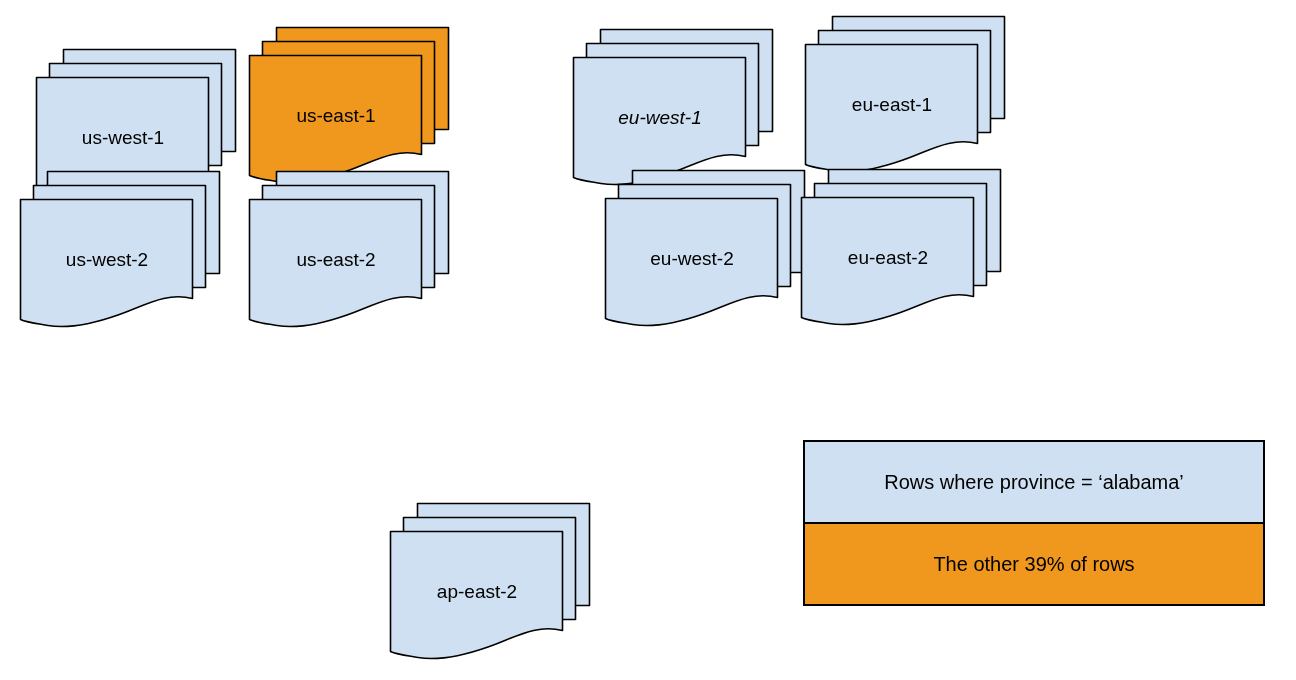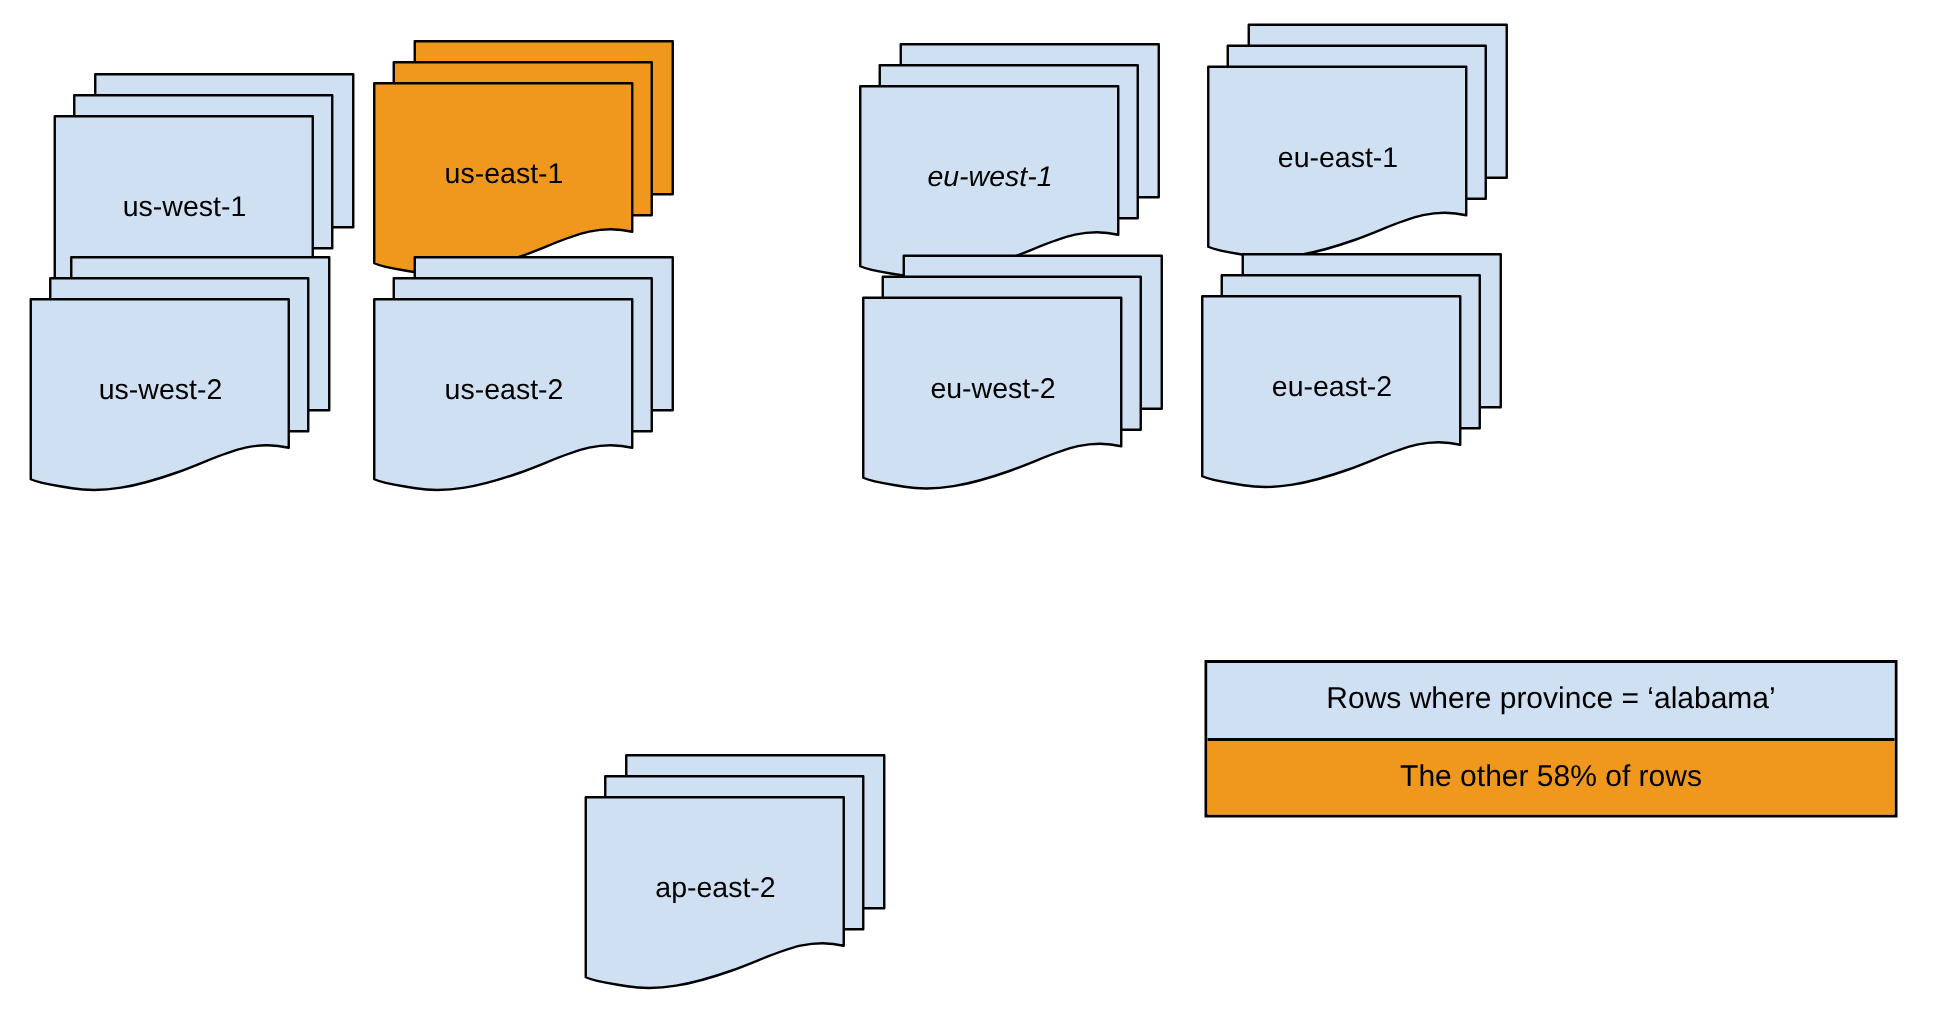--- a/index.html
+++ b/index.html
@@ -55,26 +55,26 @@
     border-bottom: 2px solid var(--outline, #000000);
   }
   .legend-row.blue   { background: var(--page-blue, #cfe0f2); }
   .legend-row.orange { background: var(--page-orange, #f0981e); }
 </style>
 </head>
 <body>
 
 <div class="canvas" style="--page-blue: #cfe0f2; --page-orange: #f0981e; --outline: #000000; --text: #000000; --canvas-bg: #ffffff;">
 
-  <div class="legend" style="left: 803px; top: 440px; width: 462px; height: 105px;">
+  <div class="legend" style="left: 803px; top: 440px; width: 462px; height: 166px;">
     <div class="legend-row blue">
       <span>Rows where province = ‘alabama’</span>
     </div>
     <div class="legend-row orange">
-      <span>The other 58% of rows</span>
+      <span>The other 39% of rows</span>
     </div>
   </div>
 
     <figure class="stack" style="left: 35px; top: 15px; margin-top: 33px;">
       <svg viewBox="0 0 202 161" width="202" height="161">
         <rect class="page" x="28.5" y="1.5" width="172" height="102" style="fill: rgb(207, 224, 242);"></rect>
         <rect class="page" x="14.5" y="15.5" width="172" height="102" style="fill: rgb(207, 224, 242);"></rect>
         <path class="page" d="M1.5,29.5 H173.5 V128.5
                  C147,122 127,135 99,145
                  C72,154.5 50,159 29,155.5
@@ -136,21 +136,21 @@
         <rect class="page" x="28.5" y="1.5" width="172" height="102" style="fill: rgb(207, 224, 242);"></rect>
         <rect class="page" x="14.5" y="15.5" width="172" height="102" style="fill: rgb(207, 224, 242);"></rect>
         <path class="page" d="M1.5,29.5 H173.5 V128.5
                  C147,122 127,135 99,145
                  C72,154.5 50,159 29,155.5
                  C17.5,153.5 8,152.5 1.5,149.5 Z" style="fill: rgb(207, 224, 242);"></path>
         <text class="stack-label" x="88" y="96" text-anchor="middle">us-east-2</text>
       </svg>
     </figure>
 
-    <figure class="stack" style="left: 574px; top: 169px;">
+    <figure class="stack" style="left: 604px; top: 169px;">
       <svg viewBox="0 0 202 161" width="202" height="161">
         <rect class="page" x="28.5" y="1.5" width="172" height="102" style="fill: rgb(207, 224, 242);"></rect>
         <rect class="page" x="14.5" y="15.5" width="172" height="102" style="fill: rgb(207, 224, 242);"></rect>
         <path class="page" d="M1.5,29.5 H173.5 V128.5
                  C147,122 127,135 99,145
                  C72,154.5 50,159 29,155.5
                  C17.5,153.5 8,152.5 1.5,149.5 Z" style="fill: rgb(207, 224, 242);"></path>
         <text class="stack-label" x="88" y="96" text-anchor="middle">eu-west-2</text>
       </svg>
     </figure>

